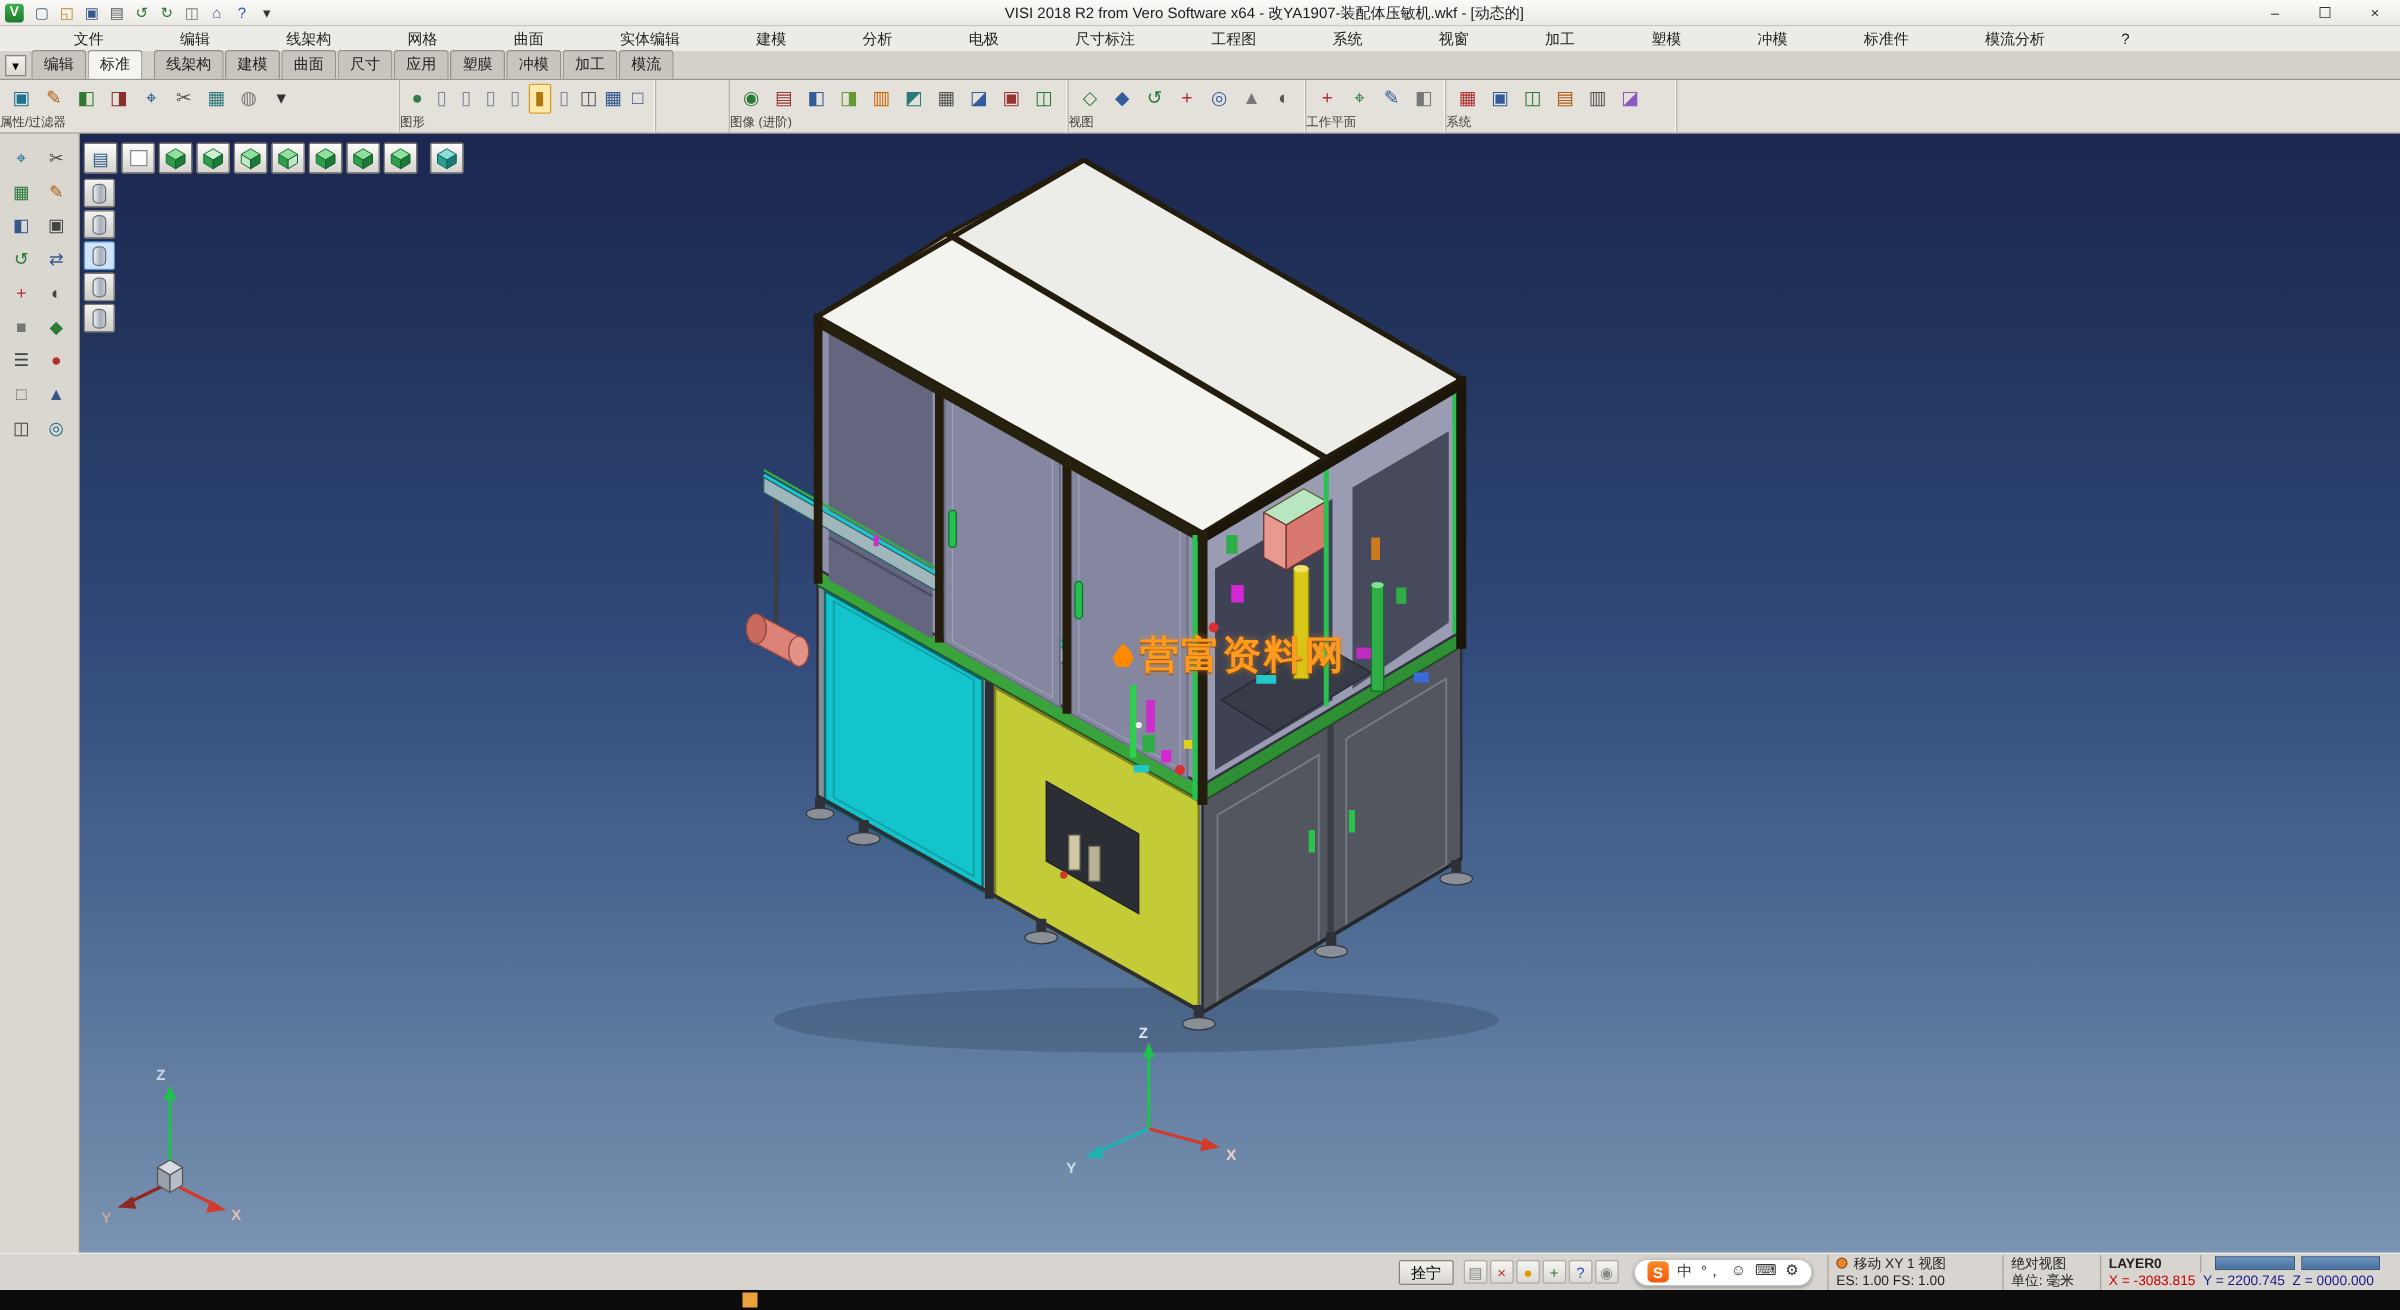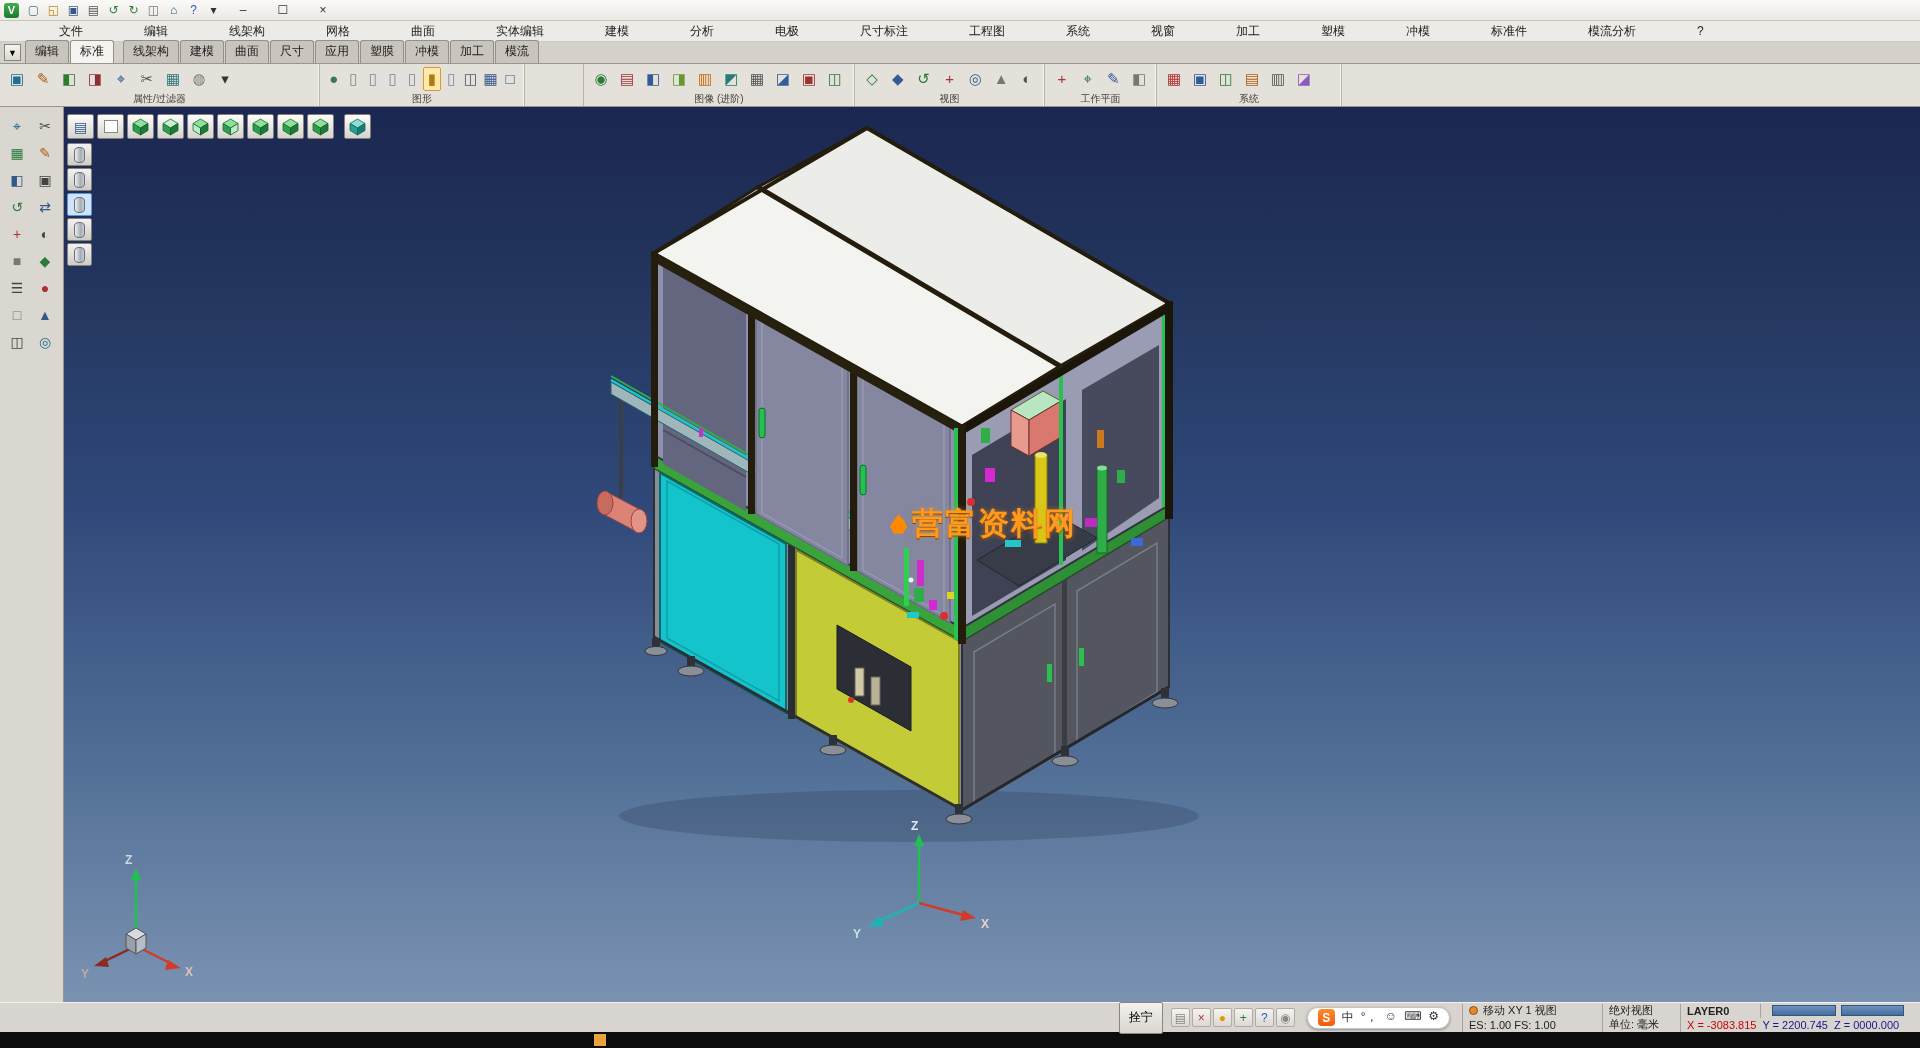--- a/index.html
+++ b/index.html
@@ -29,21 +29,21 @@
   .tab.active{background:#f6f4f0;font-weight:normal;}
   .tabs .tab:nth-child(3){margin-left:8px;}
 
   
   .ribbon{height:43px;background:linear-gradient(#eceae5,#deDAD3);background:#e4e1db;display:flex;border-bottom:1px solid #9a968e;}
   .rgroup{display:flex;flex-direction:column;border-right:1px solid #b8b4ac;box-shadow:inset -1px 0 0 #f6f4f0;padding-top:1px;}
   .rgroup.gap{margin-left:58px;border-left:1px solid #b8b4ac;}
   .ricons{display:flex;align-items:center;gap:2px;height:27px;padding:0 5px;}
   .ticon{width:24px;height:24px;display:flex;align-items:center;justify-content:center;font-size:15px;line-height:1;border:1px solid transparent;border-radius:2px;}
   .ticon.sel{background:#ffe9ad;border-color:#d99b2b;}
-  .rlabel{font-size:10px;color:#44413c;text-align:center;height:14px;line-height:13px;}
+  .rlabel{font-size:10px;color:#44413c;height:14px;line-height:13px;}
   .rspacer{flex:1;}
 
   
   .main{height:895px;display:flex;}
   .sidebar{width:64px;background:#dad7d1;border-right:1px solid #9a968e;padding-top:7px;display:grid;grid-template-columns:repeat(2,27px);grid-auto-rows:26px;justify-content:center;gap:1px;align-content:start;}
   .sbtn{width:26px;height:24px;display:flex;align-items:center;justify-content:center;font-size:14px;border-radius:2px;}
   .viewport{position:relative;flex:1;background:linear-gradient(180deg,#1b2750 0%,#22345c 18%,#30497a 45%,#4f6d95 72%,#7b93b2 100%);overflow:hidden;}
   .scene{position:absolute;left:0;top:0;}
 
   .vrow{position:absolute;top:7px;left:3px;display:flex;gap:3px;}
@@ -56,21 +56,21 @@
   .fbtn.sel{background:#cfe3fb;border-color:#5a96dc;}
   .cyl{width:11px;height:16px;background:linear-gradient(90deg,#eef0f3,#a8aeb8 60%,#c6cbd3);border:1px solid #6a707a;border-radius:5px/4px;}
 
   .watermark{position:absolute;left:826px;top:396px;display:flex;align-items:center;gap:5px;pointer-events:none;}
   .wm-flame{width:17px;height:19px;background:#ff8a00;clip-path:polygon(50% 0,82% 30%,100% 66%,76% 100%,22% 100%,0 62%,26% 26%);box-shadow:0 0 5px rgba(255,150,0,.8);}
   .wm-text{font-size:31px;font-weight:bold;letter-spacing:2px;color:#ff9a1e;text-shadow:0 0 5px rgba(255,150,20,.55),0 1px 1px #6b3400;}
 
   
   .statusbar{height:30px;background:#d8d5d0;border-top:1px solid #f4f2ee;display:flex;align-items:center;}
   .status-spacer{flex:1;}
-  .lock-btn{border:1px solid #8a867e;background:linear-gradient(#f4f2ee,#d9d6d0);padding:1px 9px;font-size:12px;height:32px;border-radius:2px;}
+  .lock-btn{border:1px solid #8a867e;background:linear-gradient(#f4f2ee,#d9d6d0);padding:1px 9px;font-size:12px;height:20px;border-radius:2px;}
   .status-icons{display:flex;align-items:center;margin-left:6px;}
   .sicon{width:19px;height:19px;display:flex;align-items:center;justify-content:center;font-size:12px;background:linear-gradient(#f6f4f1,#dcd9d3);border:1px solid #b0aca4;border-radius:2px;margin-left:2px;}
   .ime{background:#fff;border:1px solid #c6c6c6;border-radius:11px;box-shadow:0 1px 3px rgba(0,0,0,.35);display:flex;align-items:center;gap:7px;padding:0 10px;height:22px;margin:0 12px;}
   .ime-logo{width:17px;height:17px;border-radius:4px;background:linear-gradient(#ff8a2a,#ef5a0e);color:#fff;font-weight:bold;font-size:12px;display:flex;align-items:center;justify-content:center;}
   .ime-item{font-size:12px;color:#333;white-space:nowrap;}
   .status-right{display:flex;flex-direction:column;justify-content:center;margin-right:8px;}
   .srow{display:flex;height:14px;align-items:center;}
   .scell{display:flex;align-items:center;border-left:1px solid #a8a49c;padding:0 6px;font-size:11px;height:14px;white-space:nowrap;color:#222;}
   .scell.w1{width:140px;} .scell.w2{width:78px;} .scell.w3{width:80px;} .scell.w4{width:150px;} .scell.w5{width:232px;text-align:center;}
   .scell.layer{font-weight:bold;}
@@ -125,20 +125,21 @@
         <button class="qbtn" title="help-icon">
           <span style="color: rgb(42, 90, 200);">?</span>
         </button>
 
         <button class="qbtn" title="more-dropdown-icon">
           <span style="color: rgb(51, 51, 51);">▾</span>
         </button>
 
     </span>
   </div>
+  <div class="title-text">VISI 2018 R2 from Vero Software x64 - 改YA1907-装配体压敏机.wkf - [动态的]</div>
   <div class="wincontrols">
     <button>–</button>
     <button>☐</button>
     <button>×</button>
   </div>
 </div>
 
 <nav class="menubar">
 
     <span class="menu-item">文件</span>

